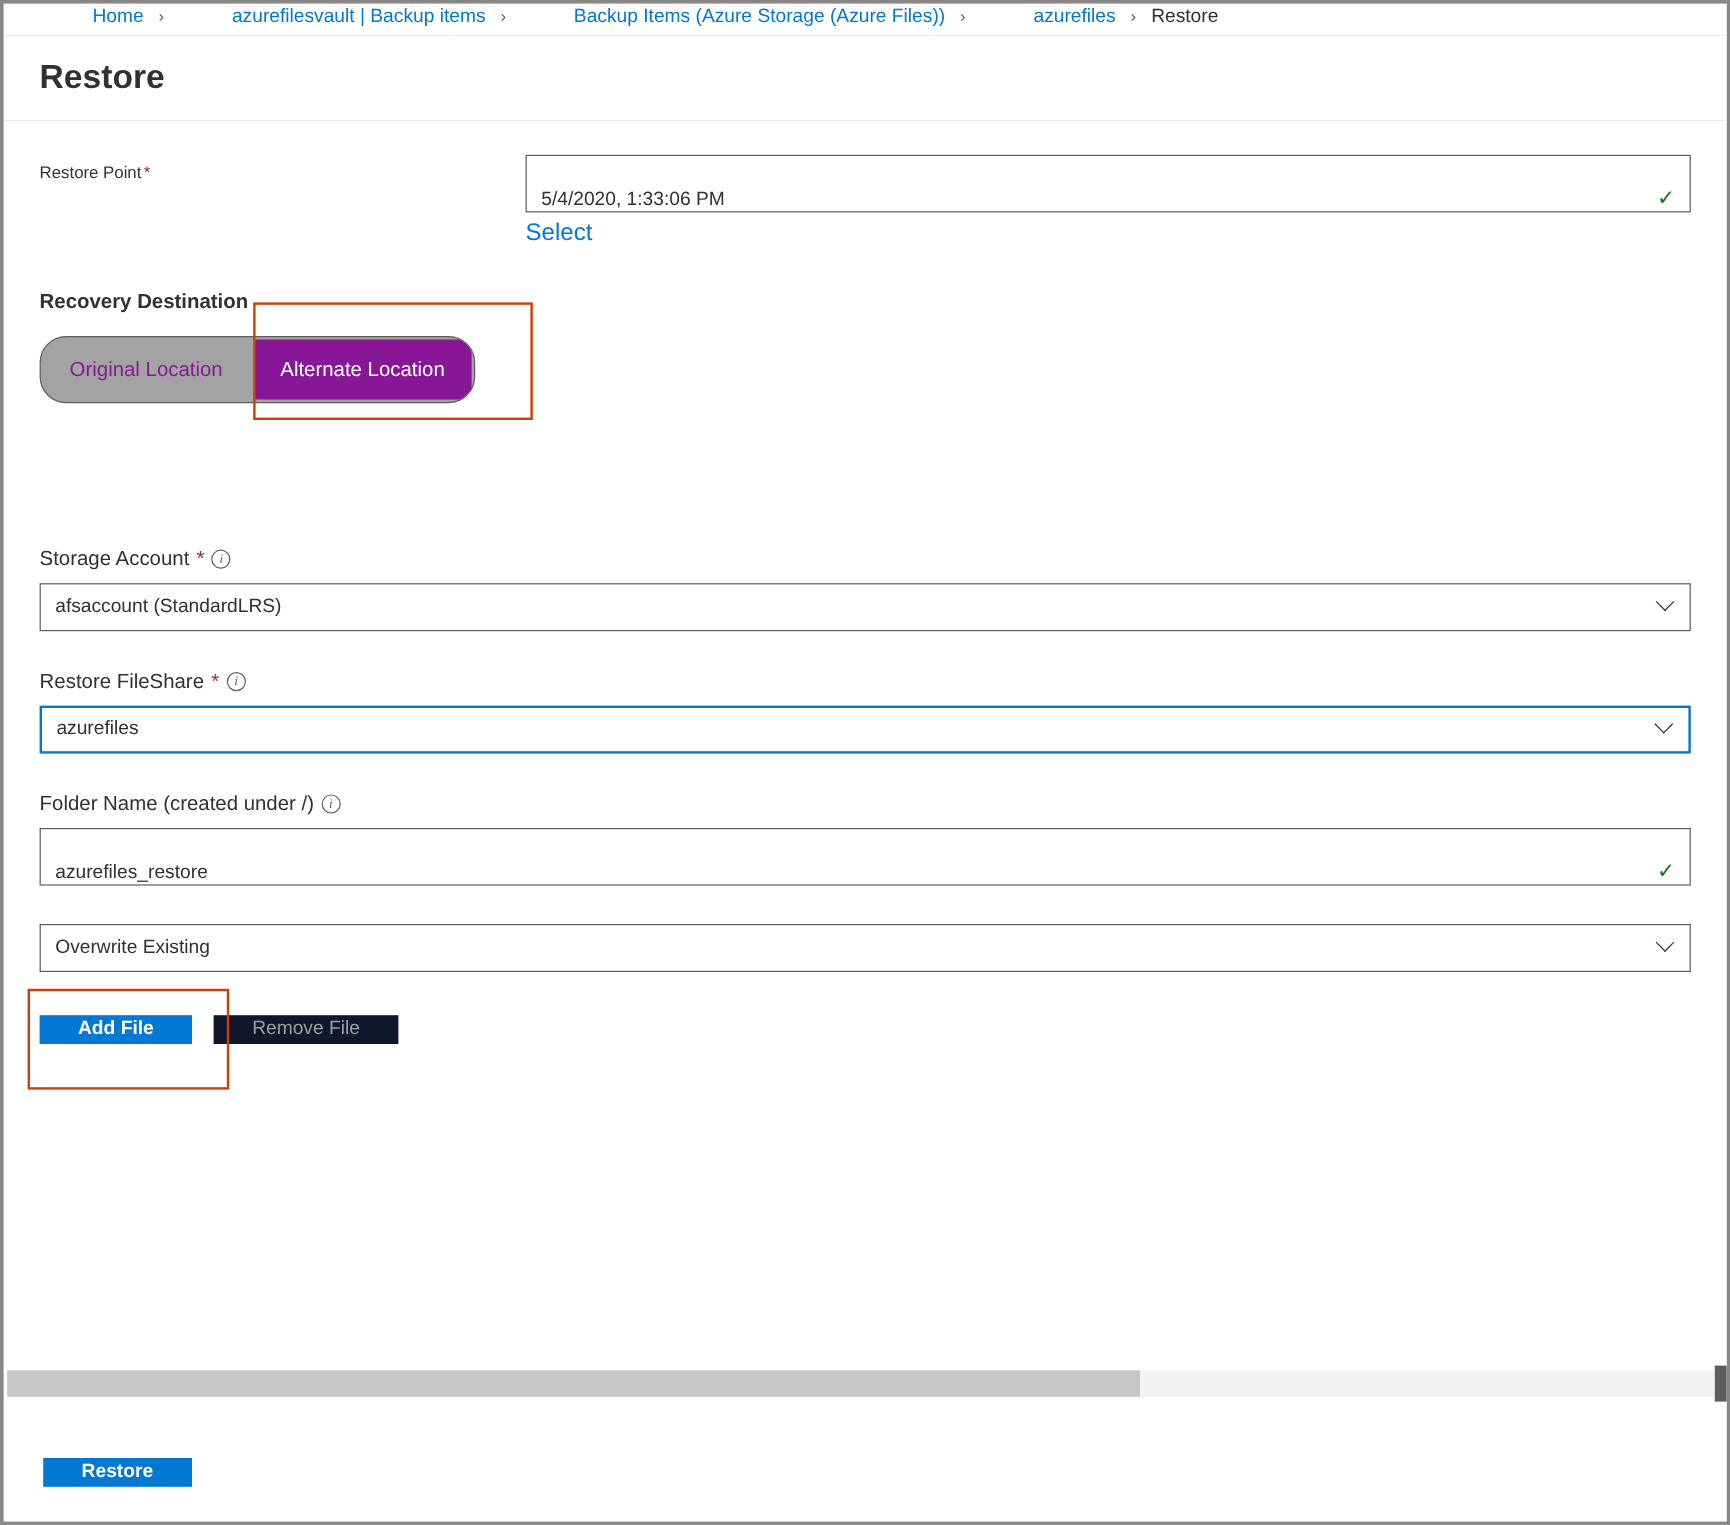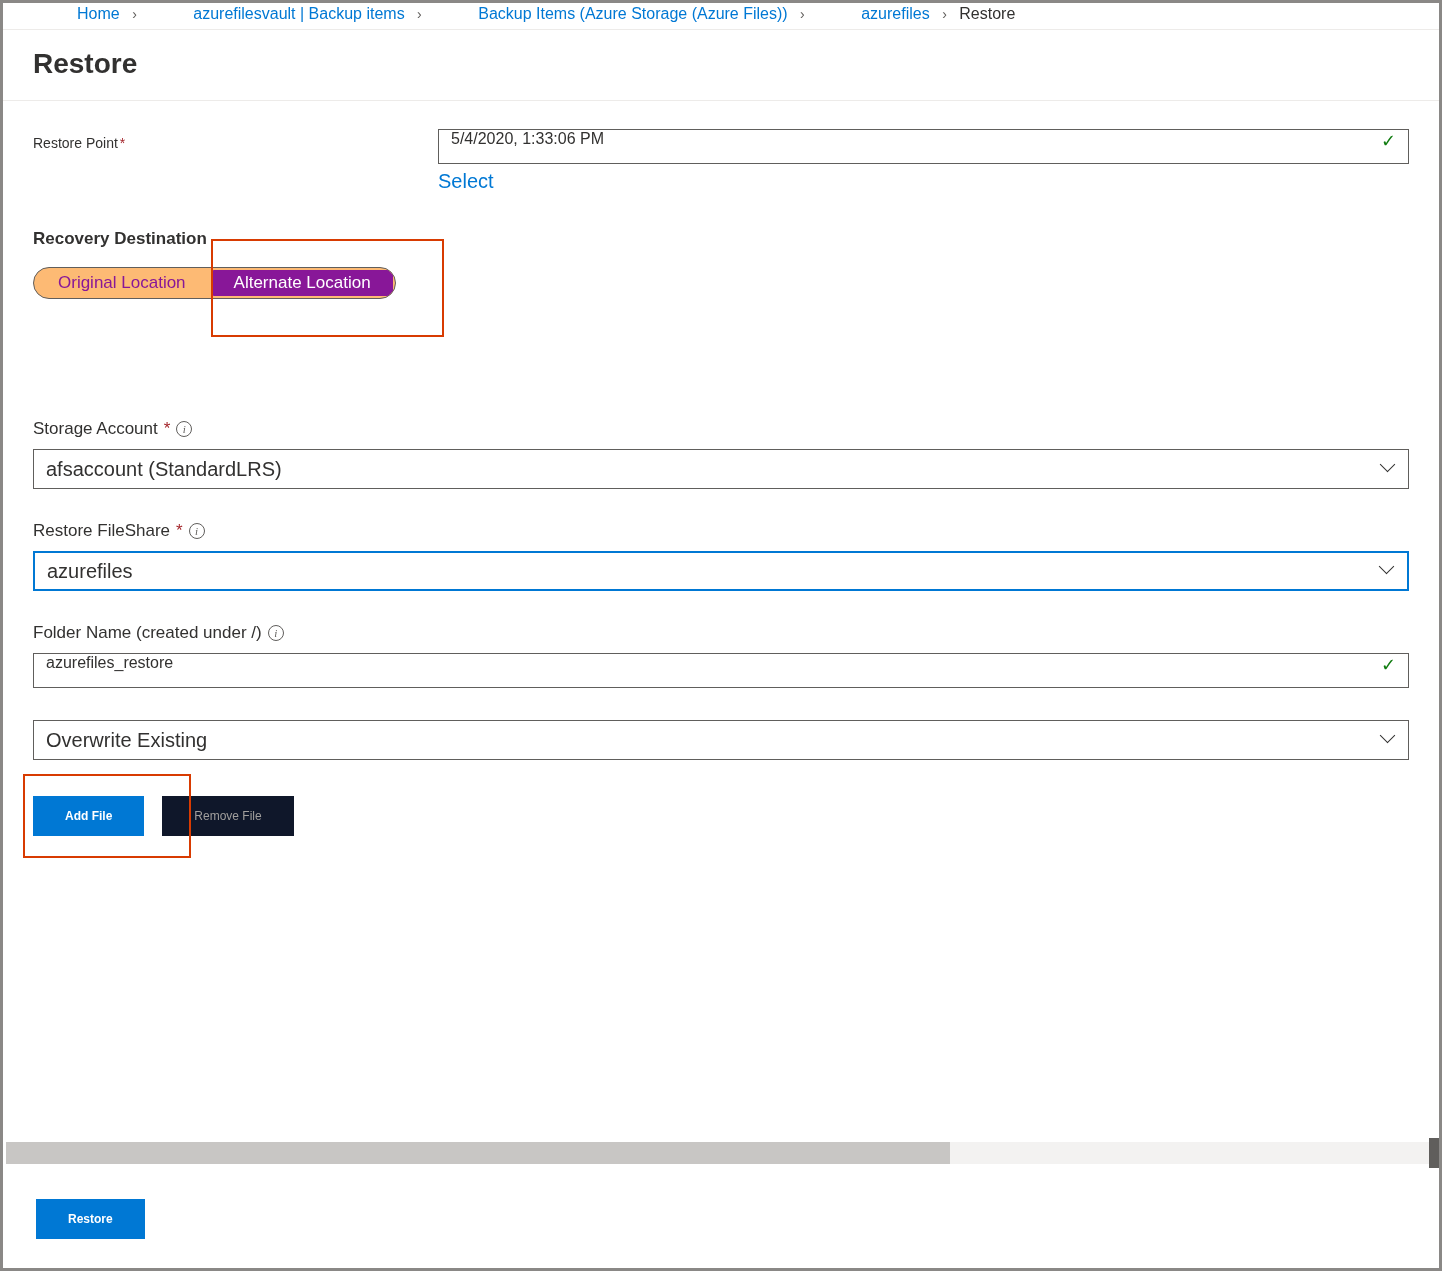--- a/index.html
+++ b/index.html
@@ -62,23 +62,23 @@
     }
     .field-label .required {
       color: #a4262c;
       margin-left: 2px;
     }
     .field-control {
       flex: 1;
     }
     .input-validated {
       display: flex;
-      align-items: flex-start;
+      align-items: flex-end;
       border: 1px solid #605e5c;
-      height: 35px;
+      height: 48px;
       padding: 0 12px;
       background: #fff;
     }
     .input-validated .text {
       flex: 1;
       font-size: 16px;
       color: #323130;
     }
     .checkmark {
       color: #107c10;
@@ -95,23 +95,23 @@
       font-size: 17px;
       font-weight: 600;
       color: #323130;
       margin-top: 36px;
       margin-bottom: 18px;
     }
     .pill-group {
       display: inline-flex;
       border: 1px solid #605e5c;
       border-radius: 22px;
-      height: 32px;
+      height: 56px;
       overflow: hidden;
-      background: #fdba74;
+      background: #a3a3a3;
     }
     .pill {
       display: flex;
       align-items: center;
       padding: 0 24px;
       font-size: 17px;
       cursor: pointer;
     }
     .pill.inactive {
       color: #881798;
@@ -168,21 +168,21 @@
       height: 40px;
       padding: 0 12px;
       background: #fff;
       cursor: pointer;
     }
     .dropdown.focused {
       border: 2px solid #0078d4;
     }
     .dropdown .text {
       flex: 1;
-      font-size: 20px;
+      font-size: 16px;
       color: #323130;
     }
     .chevron-down {
       width: 14px;
       height: 14px;
     }
     .chevron-down::before {
       content: "";
       display: block;
       width: 10px;
@@ -192,23 +192,23 @@
       transform: rotate(45deg);
       margin-top: -3px;
     }
     .btn-row {
       display: flex;
       gap: 18px;
       margin-top: 36px;
       position: relative;
     }
     .btn {
-      height: 40px;
+      height: 24px;
       padding: 3px 32px;
-      font-size: 12px;
+      font-size: 16px;
       font-weight: 600;
       border: none;
       cursor: pointer;
     }
     .btn-primary {
       background: #0078d4;
       color: #ffffff;
     }
     .btn-disabled {
       background: #0f172a;

